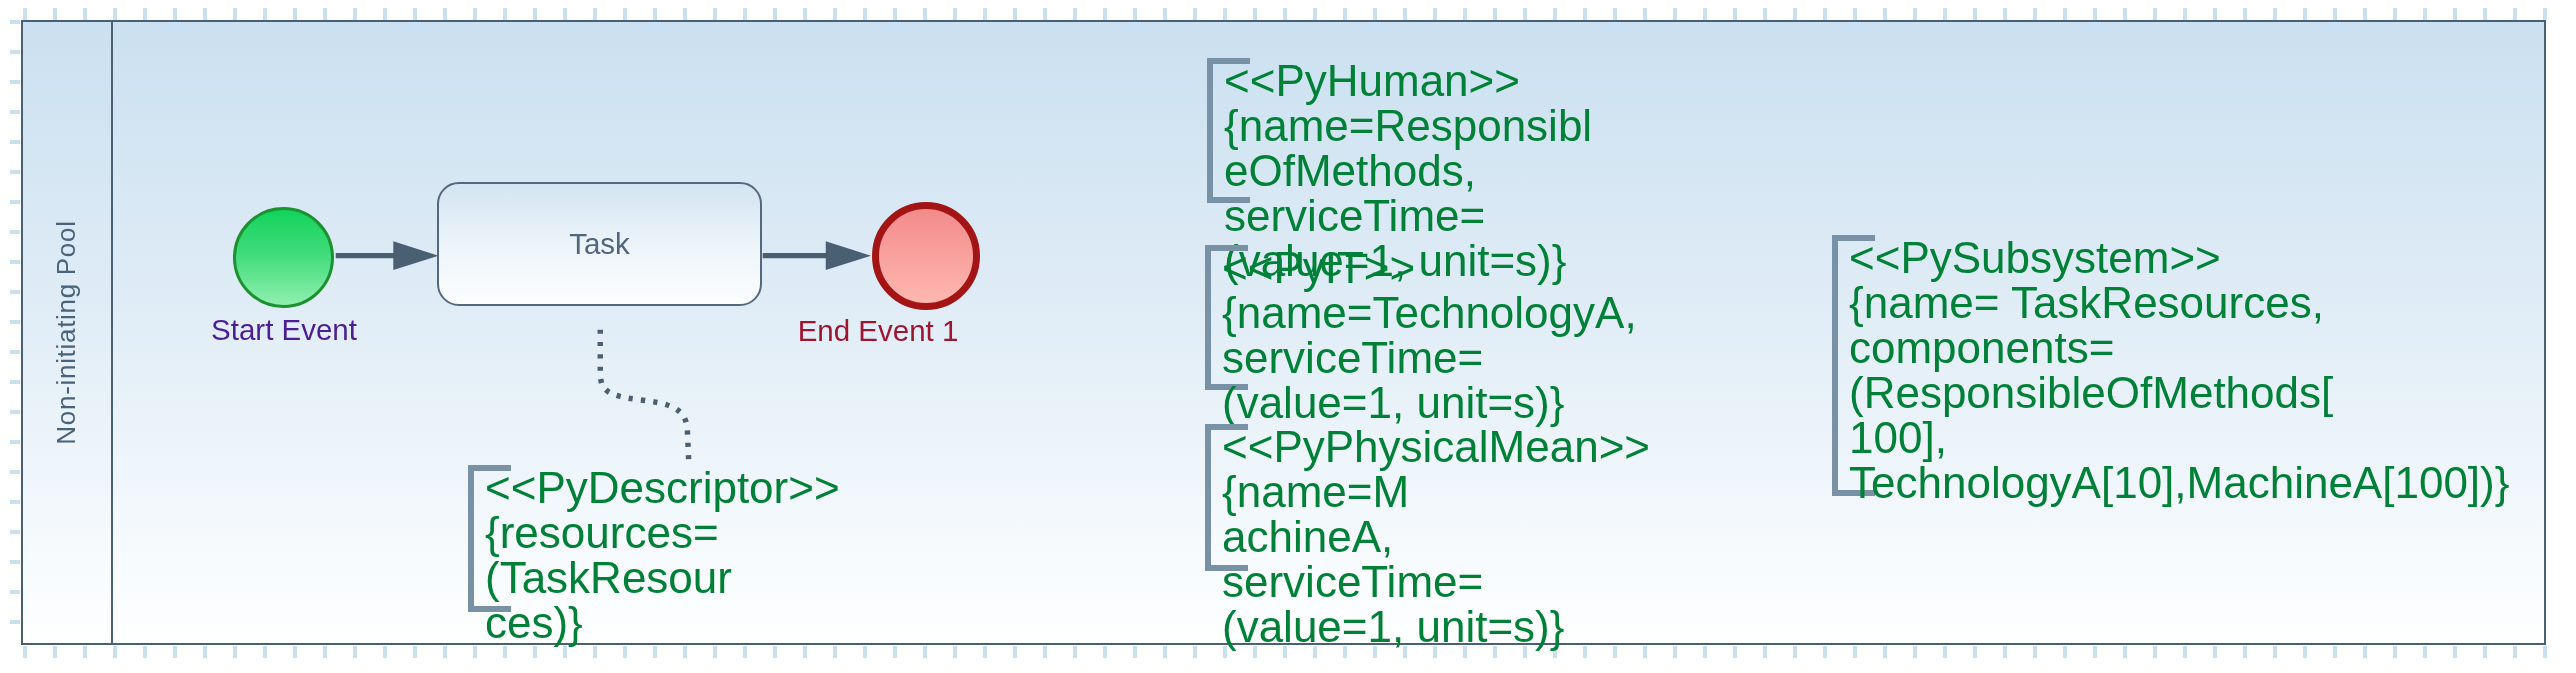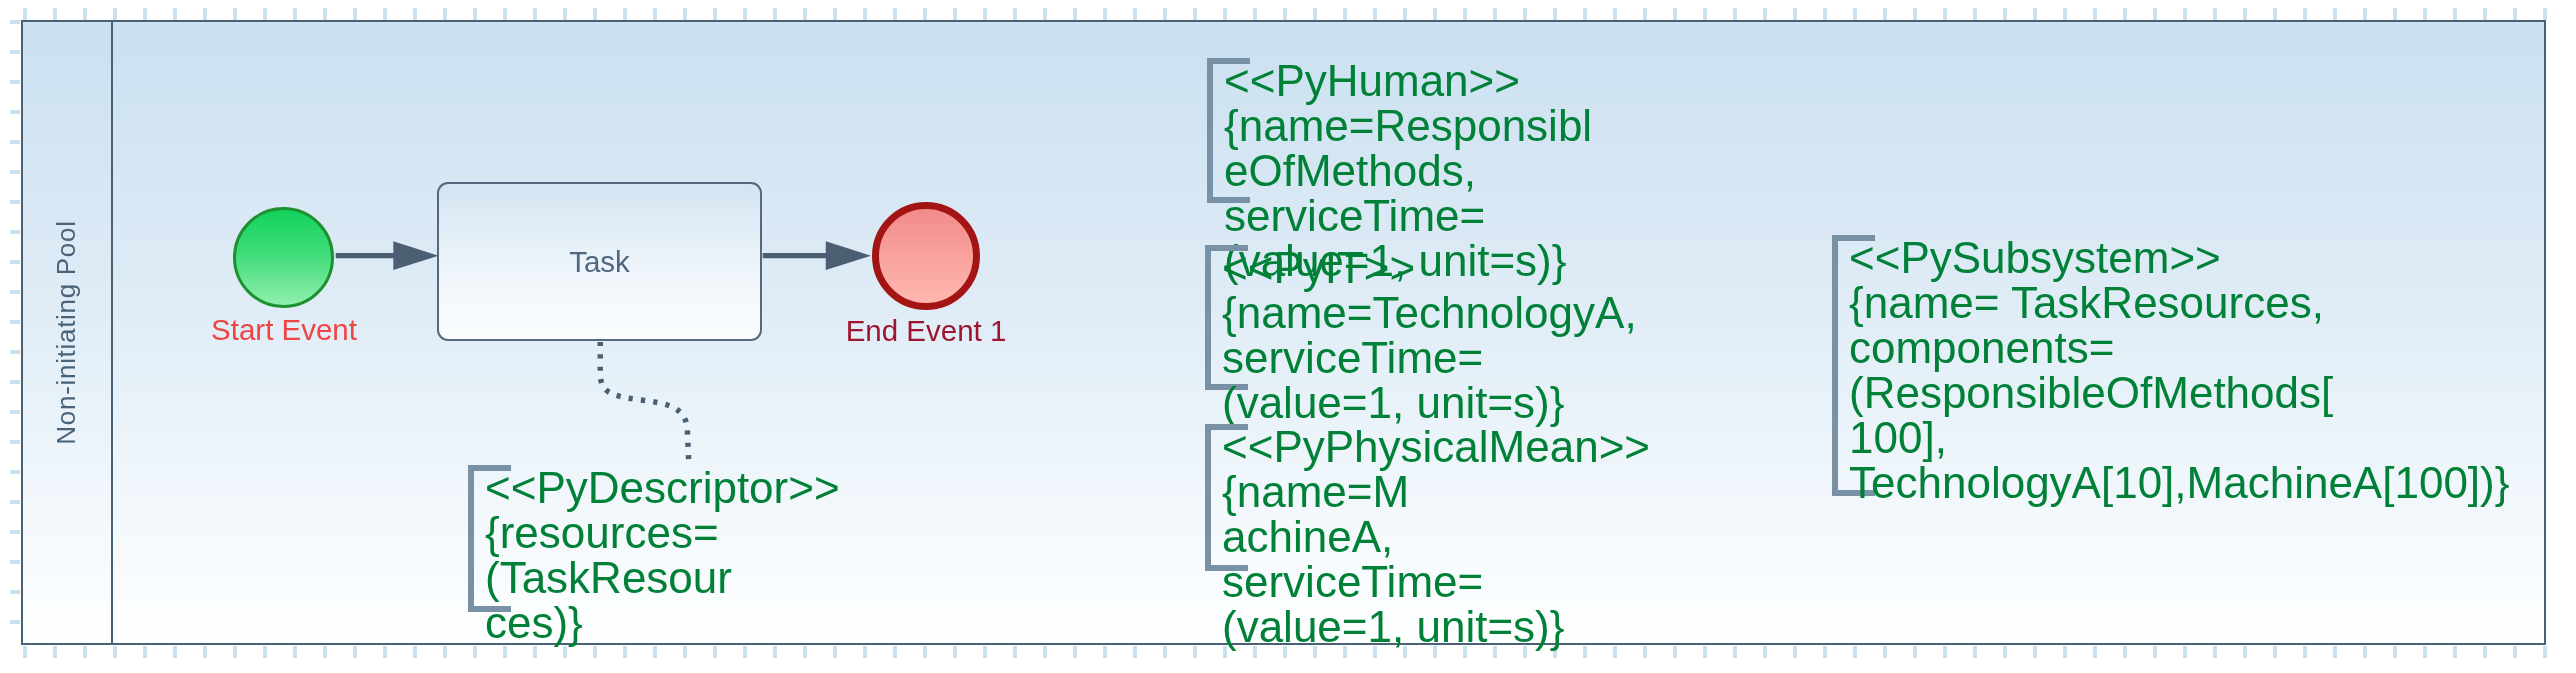--- a/index.html
+++ b/index.html
@@ -43,32 +43,32 @@
     left:233px;top:207px;width:101px;height:101px;
     border:3.4px solid #1d9130;
     background:linear-gradient(to bottom,#12d35c 0%,#3fdb79 45%,#90efae 100%);
   }
   .end-event{
     left:872px;top:202px;width:108px;height:108px;
     border:7.5px solid #a31414;
     background:linear-gradient(to bottom,#f28b8b 0%,#ffb7b0 100%);
   }
   .task{
-    position:absolute;left:437px;top:182px;width:325px;height:159px;
-    border:2.7px solid #54697e;border-radius:11px;box-sizing:border-box;
+    position:absolute;left:437px;top:182px;width:325px;height:124px;
+    border:2.7px solid #54697e;border-radius:22px;box-sizing:border-box;
     background:linear-gradient(to bottom,#d4e4f2 0%,#eef5fa 55%,#fbfdfe 100%);
     display:flex;align-items:center;justify-content:center;
   }
   .task-label{font-size:29.5px;color:#4f6780;}
   .node-label{
     position:absolute;transform:translateX(-50%);
     font-size:29.5px;white-space:nowrap;
   }
-  .start-label{left:284px;top:313px;color:#ef4444;}
-  .end-label{left:926px;top:314px;color:#9e1530;}
+  .start-label{left:284px;top:313px;color:#4c1d95;}
+  .end-label{left:878px;top:314px;color:#9e1530;}
   
   svg.connectors{position:absolute;left:0;top:0;pointer-events:none;}
   
   .annotation{position:absolute;}
   .bracket{position:absolute;left:0;top:0;width:43px;}
   .bracket-bar{position:absolute;left:0;top:0;width:6.2px;height:100%;background:#7991a4;}
   .bracket::before,.bracket::after{
     content:"";position:absolute;left:0;width:43px;height:6.2px;background:#7991a4;
   }
   .bracket::before{top:0;}

